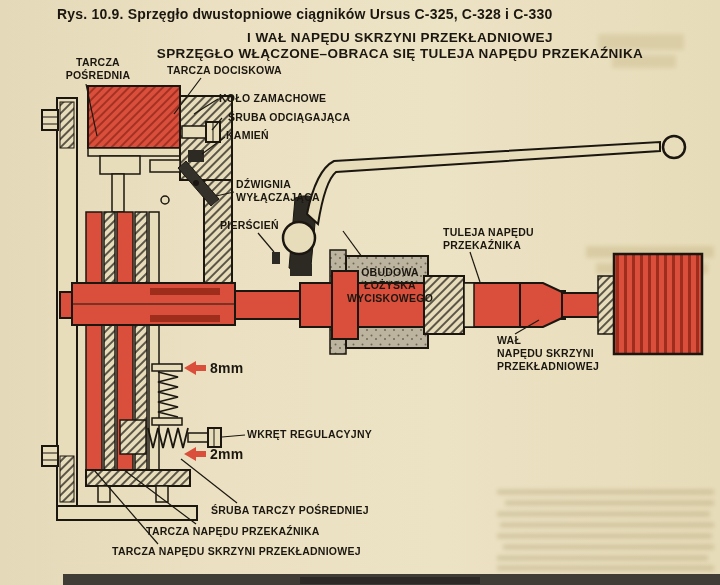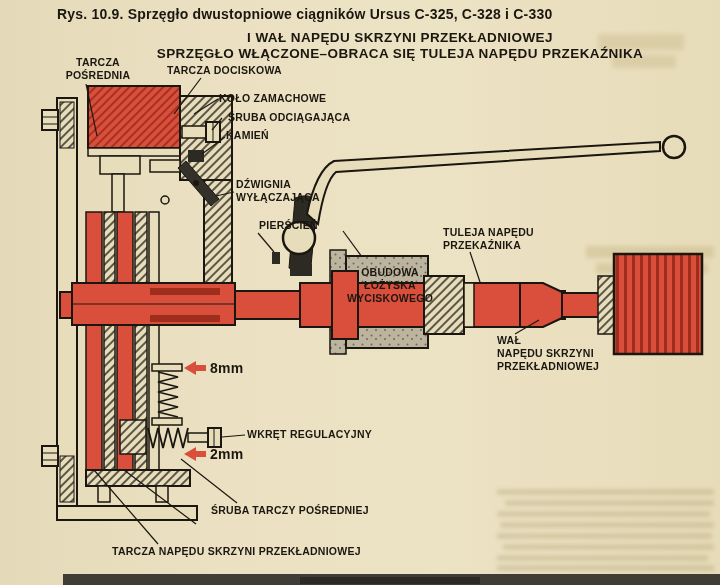--- a/index.html
+++ b/index.html
@@ -205,29 +205,30 @@
   </div>
 
   <div class="lbl ctr" style="left:58px;top:56px;width:80px;">TARCZA
 POŚREDNIA</div>
   <div class="lbl" style="left:167px;top:64px;">TARCZA DOCISKOWA</div>
   <div class="lbl" style="left:219px;top:92px;">KOŁO ZAMACHOWE</div>
   <div class="lbl" style="left:212px;top:111px;margin-left:16px;">ŚRUBA ODCIĄGAJĄCA</div>
   <div class="lbl" style="left:226px;top:129px;">KAMIEŃ</div>
   <div class="lbl" style="left:236px;top:178px;">DŹWIGNIA
 WYŁĄCZAJĄCA</div>
-  <div class="lbl" style="left:220px;top:219px;padding-left:39px;">PIERŚCIEŃ</div>
+  <div class="lbl" style="left:220px;top:219px;">PIERŚCIEŃ</div>
   <div class="lbl ctr" style="left:340px;top:221px;width:100px;margin-top:45px;">OBUDOWA
 ŁOŻYSKA
 WYCISKOWEGO</div>
   <div class="lbl" style="left:443px;top:226px;">TULEJA NAPĘDU
 PRZEKAŹNIKA</div>
   <div class="lbl" style="left:497px;top:334px;">WAŁ
 NAPĘDU SKRZYNI
 PRZEKŁADNIOWEJ</div>
   <div class="lbl" style="left:247px;top:428px;">WKRĘT REGULACYJNY</div>
   <div class="lbl" style="left:211px;top:504px;">ŚRUBA TARCZY POŚREDNIEJ</div>
+  <div class="lbl" style="left:146px;top:525px;">TARCZA NAPĘDU PRZEKAŹNIKA</div>
   <div class="lbl" style="left:112px;top:545px;">TARCZA NAPĘDU SKRZYNI PRZEKŁADNIOWEJ</div>
 
   <div class="dim" style="left:210px;top:360px;">8mm</div>
   <div class="dim" style="left:210px;top:446px;">2mm</div>
 
 </div>
 
 </body></html>

